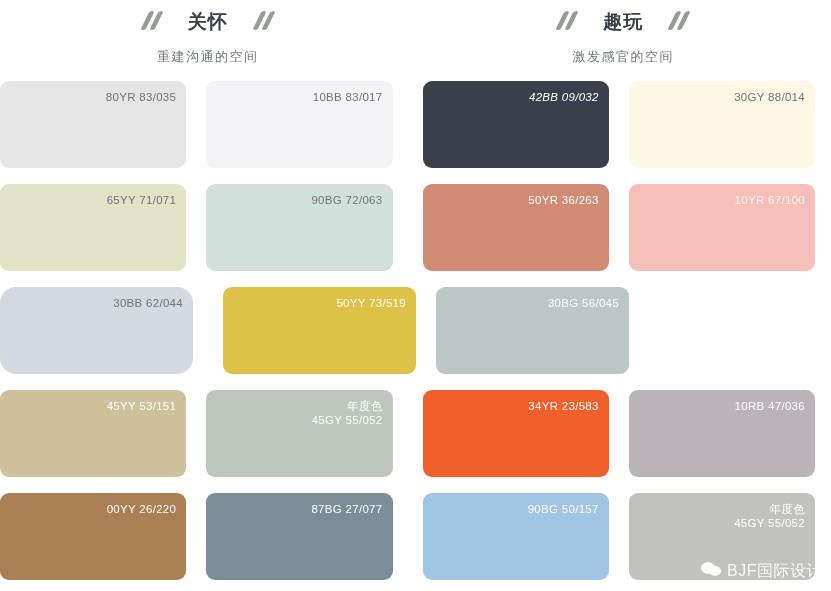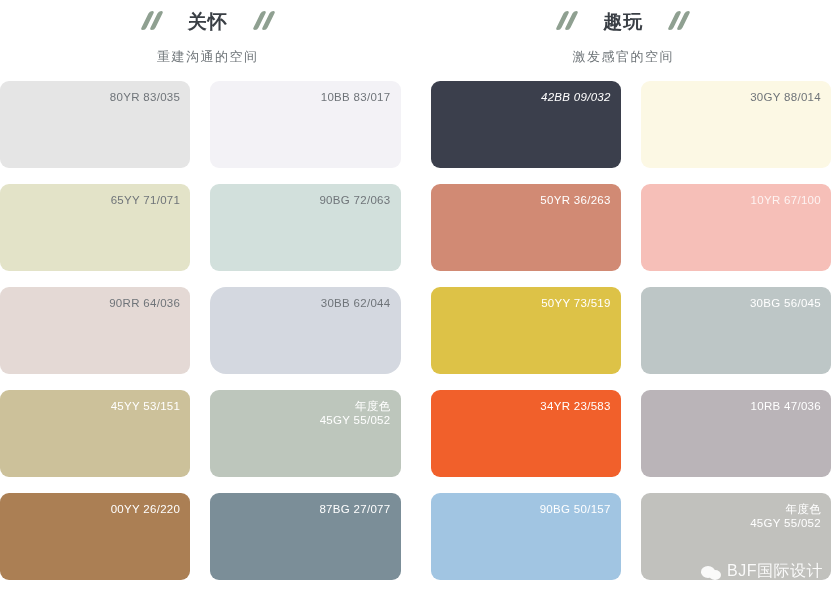--- a/index.html
+++ b/index.html
@@ -82,21 +82,21 @@
     height: 103px;
   }
   .swatch-cell {
     width: 193px;
     height: 87px;
     margin-right: 20px;
     border-radius: 9px;
     position: relative;
     box-sizing: border-box;
   }
-  .swatch-cell:last-child { margin-right: 0; }
+  .swatch-cell:last-child { margin-right: 16px; }
   .swatch-cell.c1 { margin-left: 0; }
   .swatch-cell.c3 { margin-left: 10px; }
 
   .swatch-label {
     position: absolute;
     right: 10px;
     top: 9px;
     text-align: right;
     font-size: 11.5px;
     line-height: 14px;
@@ -111,21 +111,21 @@
   .swatch-label.dark { color: #6f7479; }
   .swatch-label.light { color: #ffffff; }
   .swatch-label.lighter { color: rgba(255,255,255,0.82); }
 
   
   .watermark {
     position: absolute;
     right: 8px;
     bottom: 9px;
     display: flex;
-    align-items: flex-end;
+    align-items: flex-start;
     gap: 5px;
     color: #ffffff;
     opacity: 0.92;
   }
   .watermark-text {
     font-size: 16px;
     letter-spacing: 0.5px;
     white-space: nowrap;
     text-shadow: 0 0 2px rgba(0,0,0,0.05);
   }
@@ -233,26 +233,20 @@
     </div>
     <div class="swatch-cell c4" style="background: rgb(246, 191, 184);">
       <div class="swatch-label lighter">
         
         <span>10YR 67/100</span>
       </div>
     </div>
   </div>
 
   <div class="grid-row">
-    <div class="swatch-cell c1" style="background: rgb(228, 217, 213);">
-      <div class="swatch-label dark">
-        
-        <span>90RR 64/036</span>
-      </div>
-    </div>
     <div class="swatch-cell c2" style="background: rgb(212, 216, 224); border-radius: 16px;">
       <div class="swatch-label dark">
         
         <span>30BB 62/044</span>
       </div>
     </div>
     <div class="swatch-cell c3" style="background: rgb(221, 194, 71);">
       <div class="swatch-label light">
         
         <span>50YY 73/519</span>

